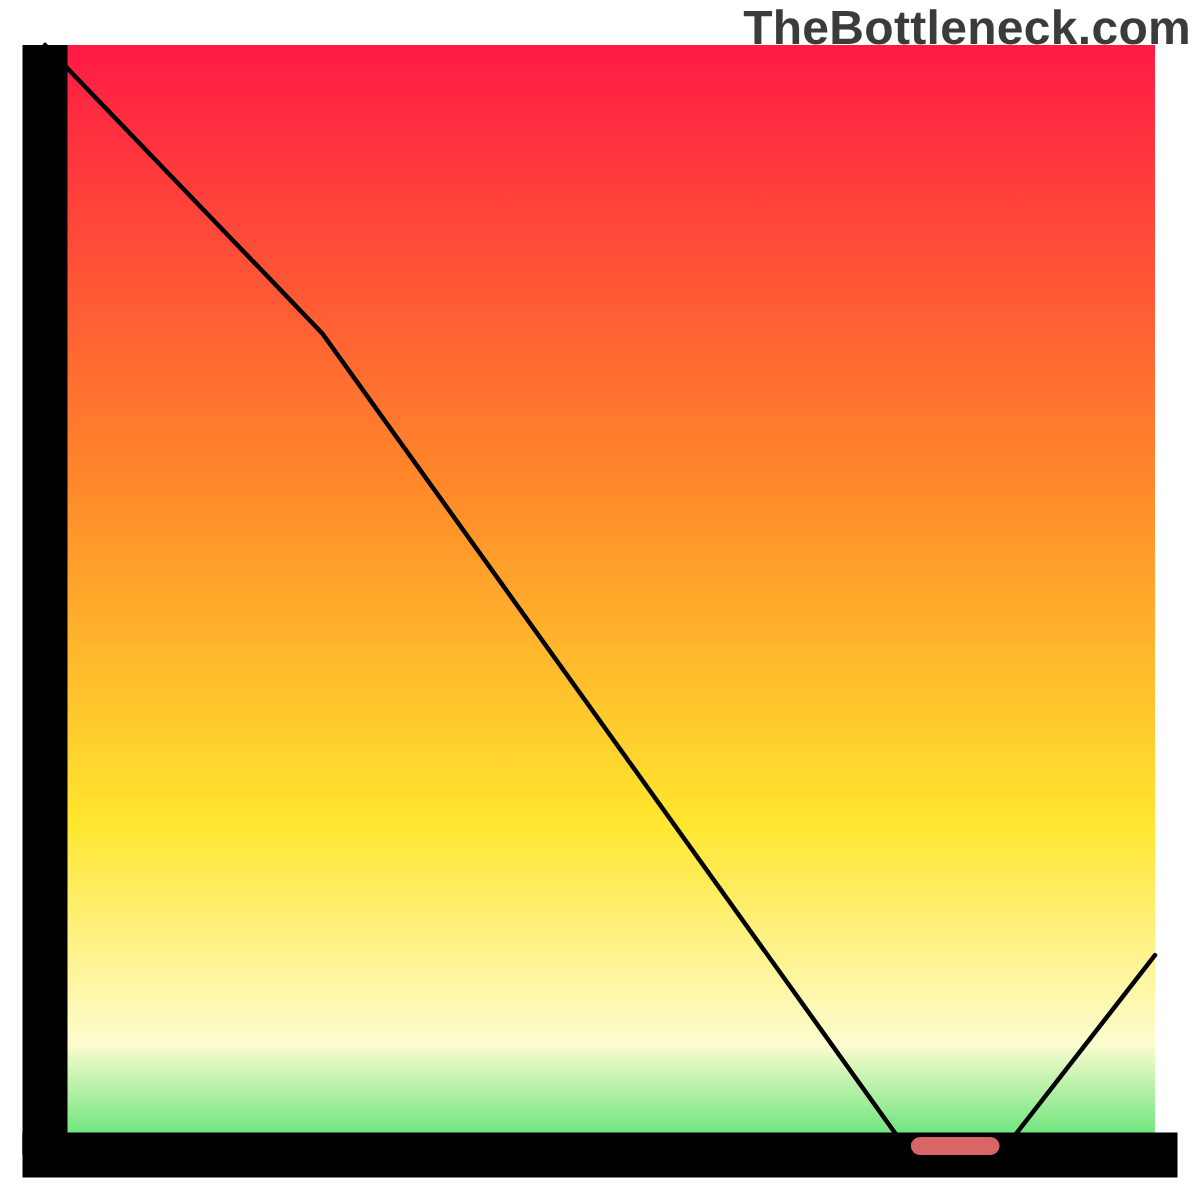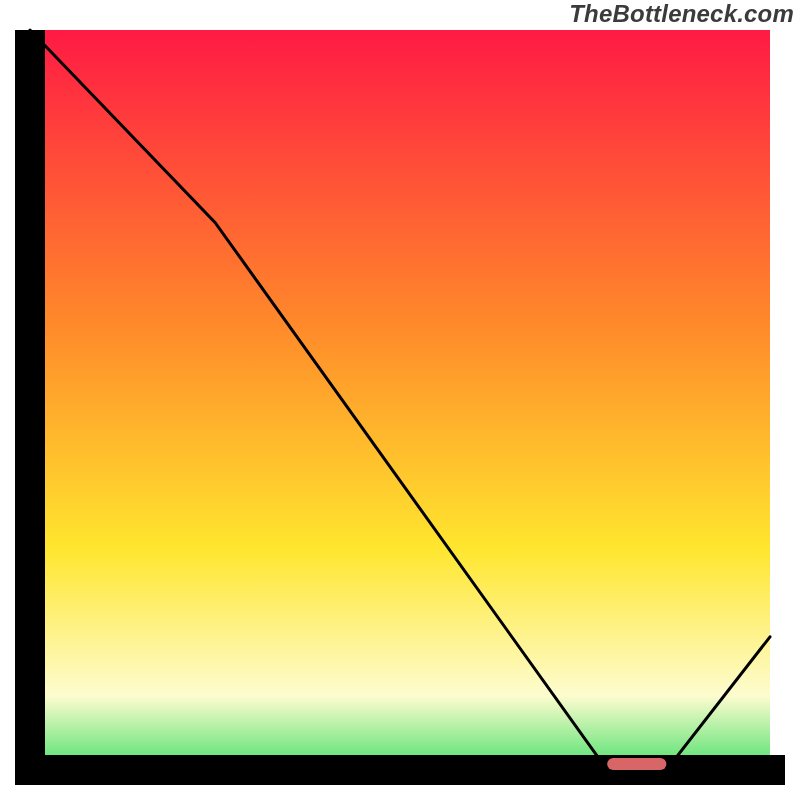--- a/index.html
+++ b/index.html
@@ -13,26 +13,25 @@
   .chart-container {
     position: relative;
     width: 800px;
     height: 800px;
   }
   .watermark {
     position: absolute;
     top: 0;
     right: 6px;
     font-family: Arial, Helvetica, sans-serif;
-    font-size: 24px;
+    font-size: 32px;
     font-weight: 600;
     color: #3b3b3b;
     letter-spacing: 0.2px;
     z-index: 10;
-    font-style: italic;
   }
   svg.plot {
     position: absolute;
     left: 0;
     top: 0;
     width: 800px;
     height: 800px;
   }
 </style>
 </head>

